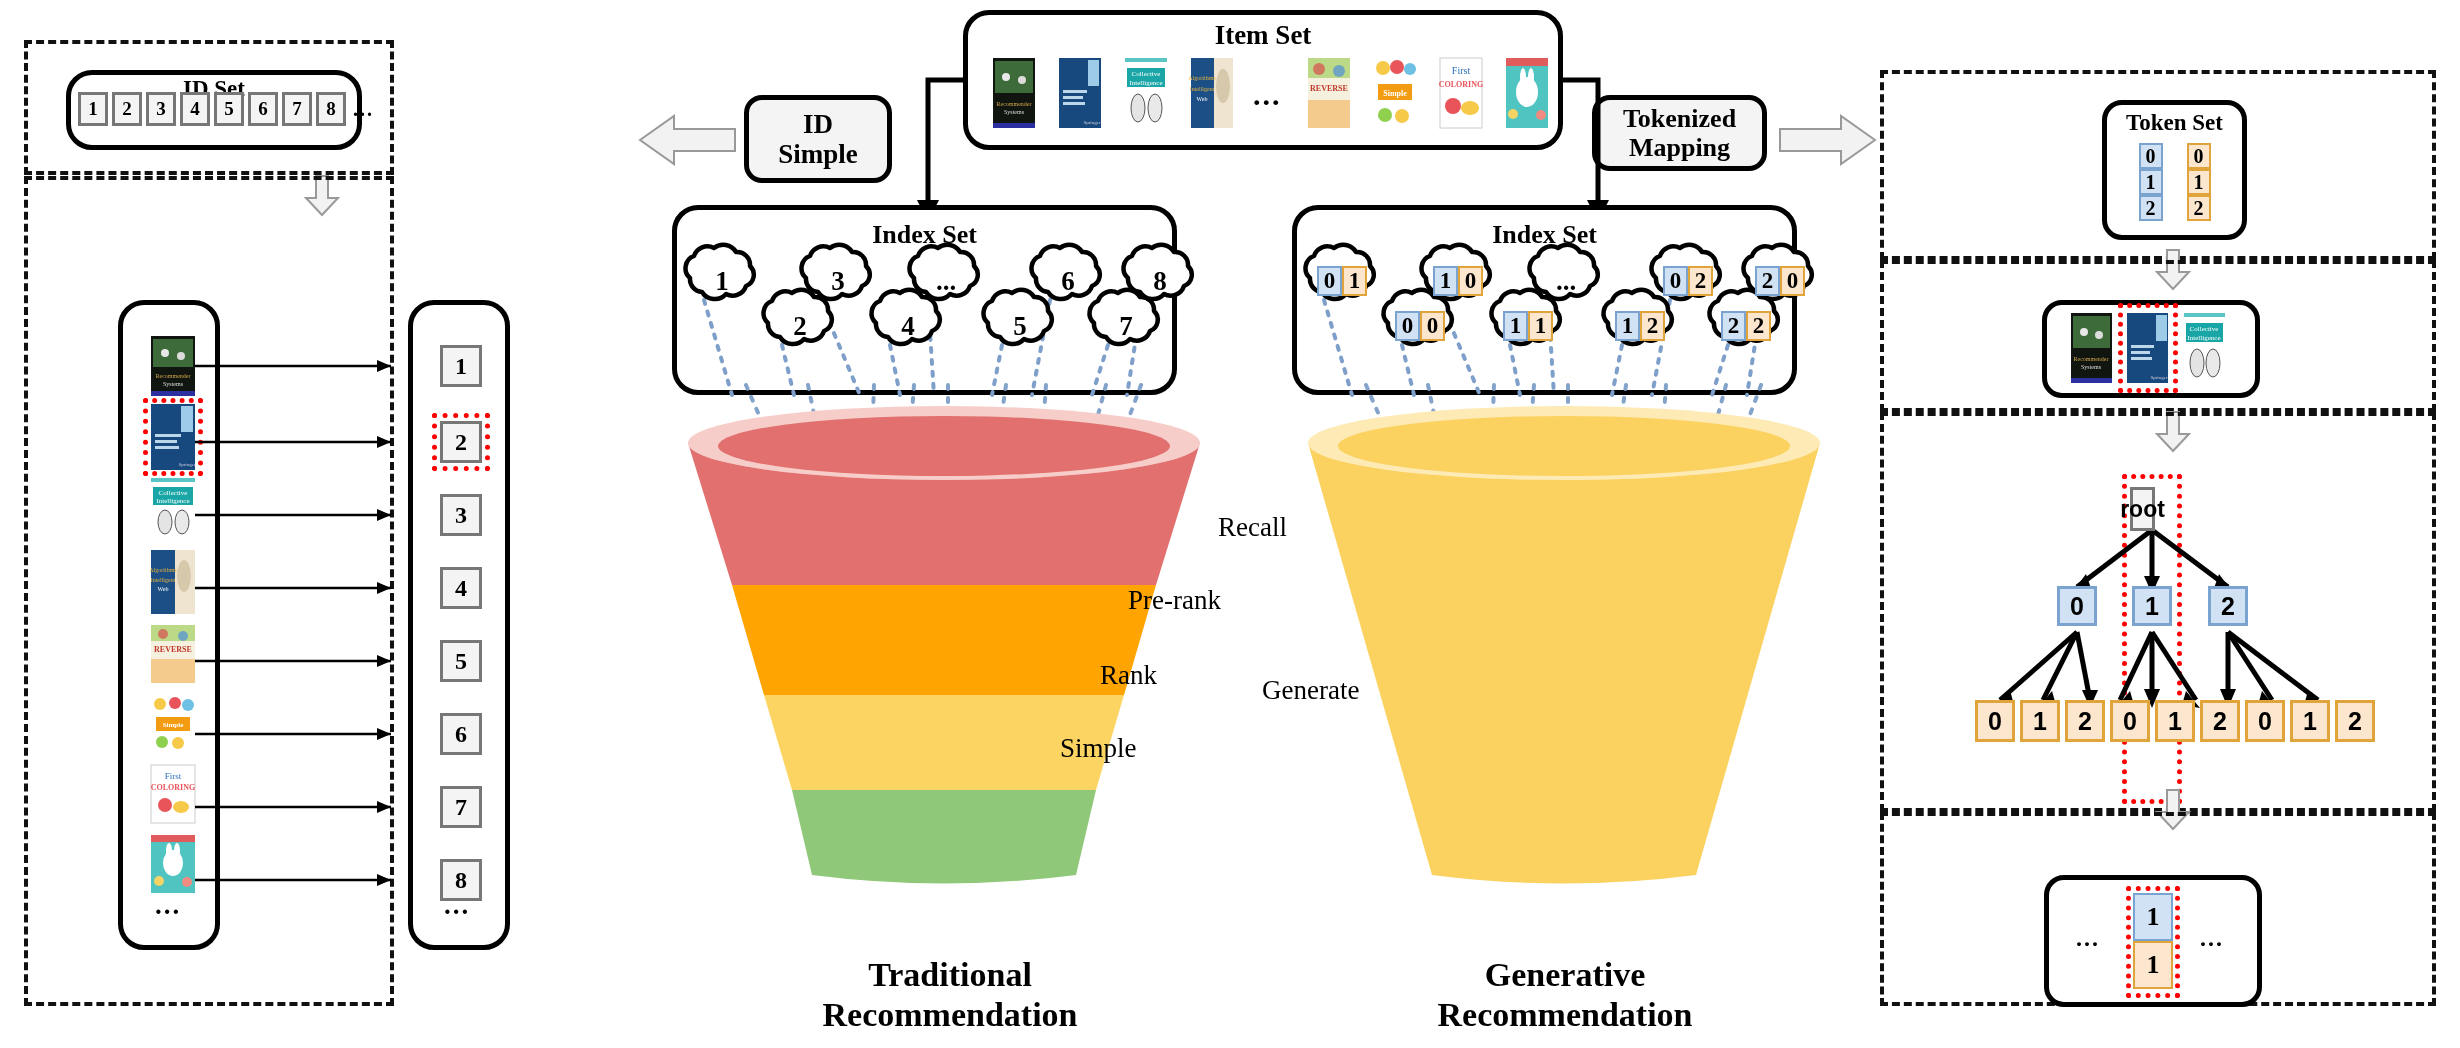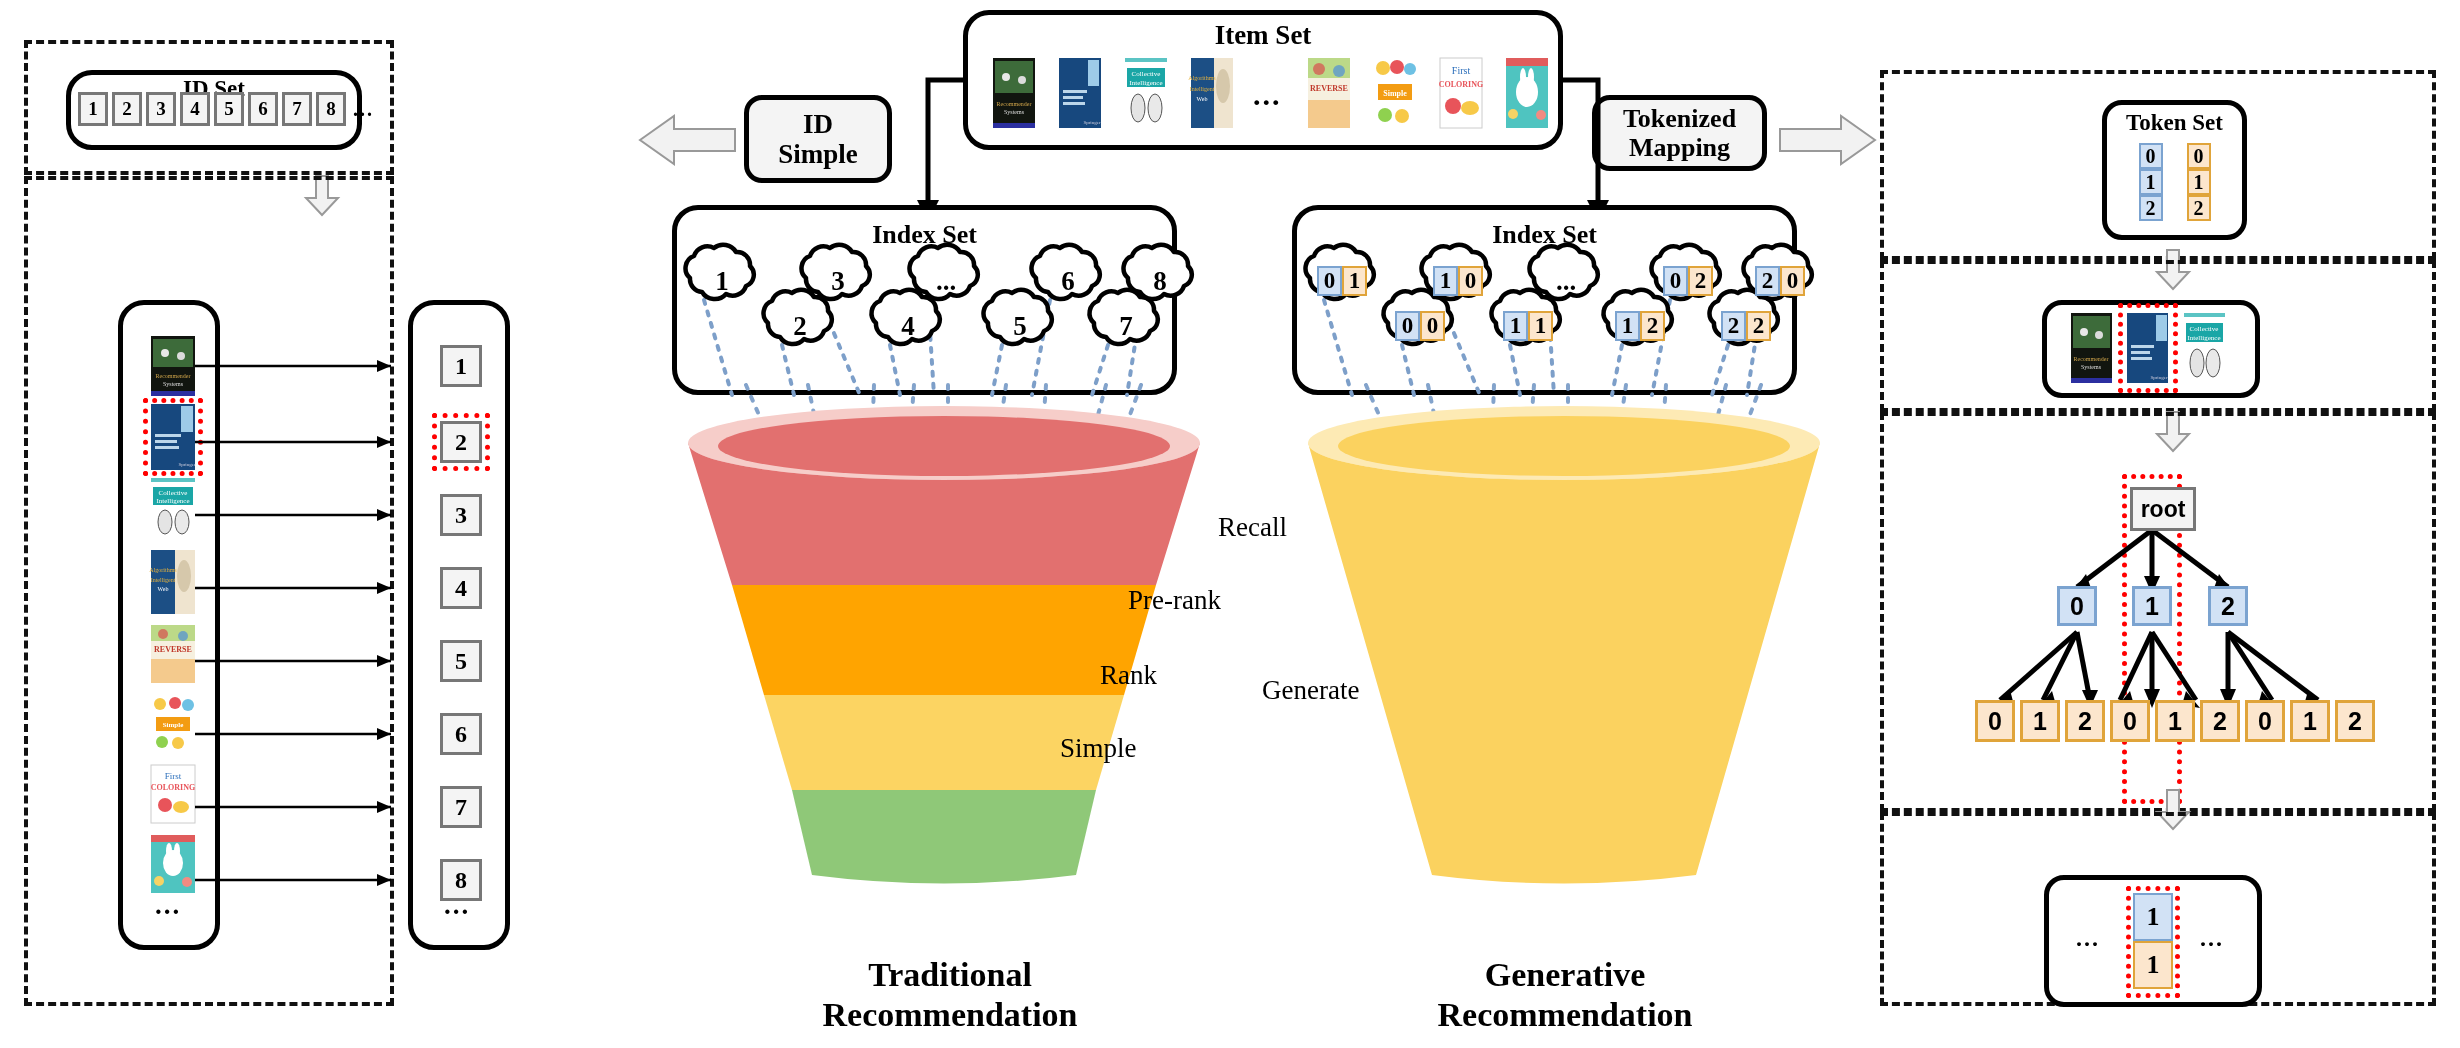--- a/index.html
+++ b/index.html
@@ -502,21 +502,21 @@
     <polygon points="210,296 202,278 218,278"></polygon>
     <polygon points="236,296 250,279 254,293"></polygon>
     <polygon points="272,296 264,277 280,277"></polygon>
     <polygon points="320,296 306,279 302,293"></polygon>
     <polygon points="348,296 340,277 356,277"></polygon>
     <polygon points="396,296 382,279 378,293"></polygon>
     <polygon points="442,296 428,279 424,293"></polygon>
   </g>
 </svg>
 
-<div class="treenode tn-root" style="left:2130px;top:487px;width:66px;height:44px;">root</div>
+<div class="treenode tn-root" style="left:2130px;top:487px;width:25px;height:44px;">root</div>
 <div class="treenode tn-blue" style="left:2057px;top:586px;width:40px;height:40px;">0</div>
 <div class="treenode tn-blue" style="left:2132px;top:586px;width:40px;height:40px;">1</div>
 <div class="treenode tn-blue" style="left:2208px;top:586px;width:40px;height:40px;">2</div>
 
 <div class="treenode tn-orange" style="left:1975px;top:700px;width:40px;height:42px;">0</div>
 <div class="treenode tn-orange" style="left:2020px;top:700px;width:40px;height:42px;">1</div>
 <div class="treenode tn-orange" style="left:2065px;top:700px;width:40px;height:42px;">2</div>
 <div class="treenode tn-orange" style="left:2110px;top:700px;width:40px;height:42px;">0</div>
 <div class="treenode tn-orange" style="left:2155px;top:700px;width:40px;height:42px;">1</div>
 <div class="treenode tn-orange" style="left:2200px;top:700px;width:40px;height:42px;">2</div>

